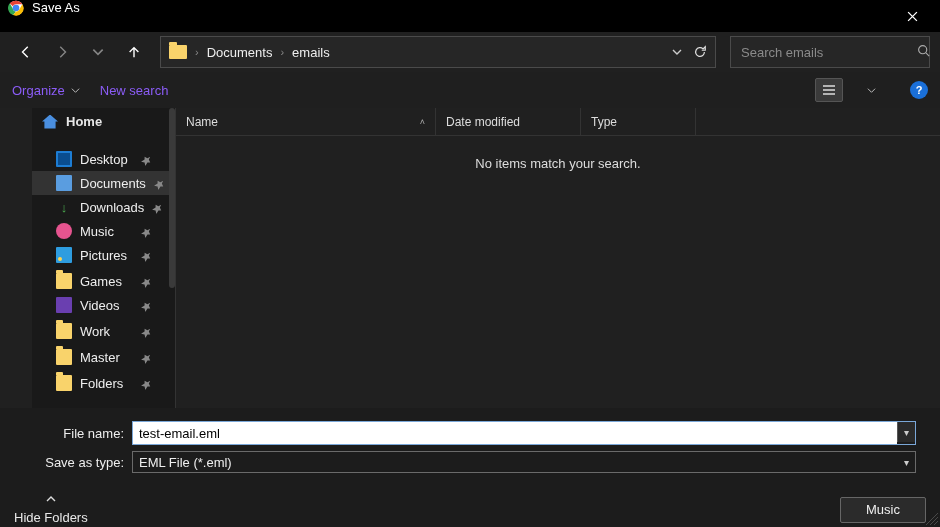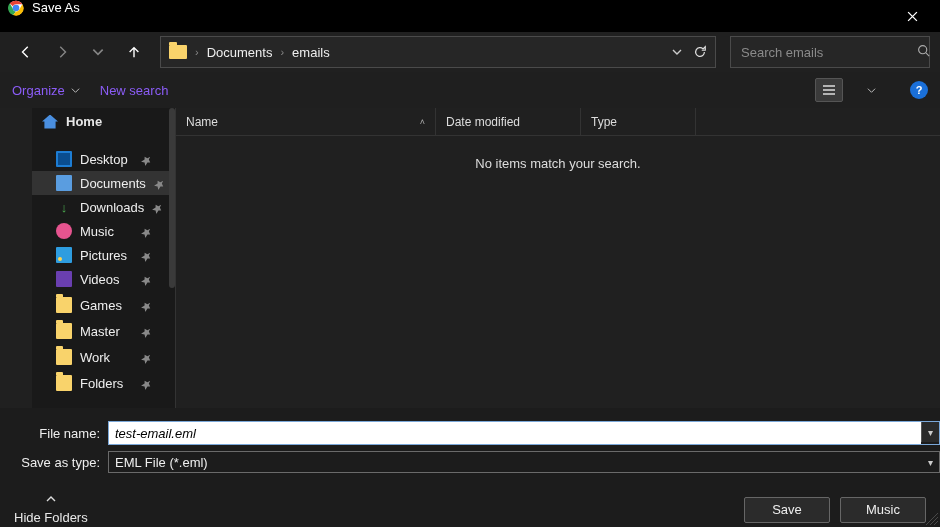--- a/index.html
+++ b/index.html
@@ -63,29 +63,29 @@
 
   .content { flex:1; background:#202020; display:flex; flex-direction:column;}
   .colheaders { display:flex; height:28px; border-bottom:1px solid #333; font-size:12px; color:#ddd;}
   .colheaders .col { padding:6px 10px; border-right:1px solid #333; display:flex; align-items:center; gap:6px;}
   .col.name{width:260px;} .col.date{width:145px;} .col.type{width:115px;} .col.size{width:80px;}
   .sort-ind { font-size:9px; color:#aaa; margin-left:auto;}
   .empty { flex:1; display:flex; align-items:flex-start; justify-content:center; padding-top:20px; color:#ddd; font-size:13px;}
 
   
   .bottom { background:#1c1c1c; padding:10px 0 0 0;}
-  .field-row { display:flex; align-items:center; padding:3px 0; }
+  .field-row { display:flex; align-items:center; padding:3px 24px; }
   .field-row .label { width:108px; text-align:right; padding-right:8px; font-size:13px; color:#eee;}
   .field-row .control { flex:1; display:flex;}
   .field-row input, .field-row .select { flex:1; height:22px; background:#1c1c1c; border:1px solid #6a6a6a; color:#eee; padding:0 6px; font-size:13px; outline:none;}
   .field-row .select { display:flex; align-items:center; justify-content:space-between; cursor:pointer;}
   .field-row .dd { width:18px; text-align:center; color:#ccc; font-size:10px; border-left:1px solid #555; height:20px; display:flex; align-items:center; justify-content:center; background:#2a2a2a;}
   .field-row.first input { background:#fff; color:#000;}
   .field-row.first .input-wrap{display:flex;flex:1;border:1px solid #7aa7d8;}
-  .field-row.first input{border:none;font-style:italic;}
+  .field-row.first input{border:none;}
 
   .footer { display:flex; align-items:center; padding:18px 14px 10px 14px; }
   .footer .hide { display:flex; align-items:center; gap:6px; cursor:pointer; font-size:13px;flex-direction:column;}
   .footer .spacer{flex:1;}
   .footer button { width:86px; height:26px; background:#2b2b2b; border:1px solid #666; color:#eee; font-size:13px; cursor:pointer; border-radius:2px; margin-left:10px;}
   .resize-grip { position:absolute; right:2px; bottom:2px; width:12px; height:12px; opacity:.5;}
   .resize-grip svg{width:12px;height:12px;}
 </style>
 </head>
 <body>
@@ -219,43 +219,43 @@
               </svg></span>
           </div>
           <div class="item">
             <div class="icon i-pic"></div>
             <span>Pictures</span>
             <span class="pin"><svg width="10" height="10" viewBox="0 0 10 10">
                 <path d="M5 0l1 3 3 1-2 2 1 4-3-2-3 2 1-4-2-2 3-1z" fill="#888"></path>
               </svg></span>
           </div>
           <div class="item">
+            <div class="icon i-folder"></div>
+            <span>Games</span>
+            <span class="pin"><svg width="10" height="10" viewBox="0 0 10 10">
+                <path d="M5 0l1 3 3 1-2 2 1 4-3-2-3 2 1-4-2-2 3-1z" fill="#888"></path>
+              </svg></span>
+          </div>
+          <div class="item">
             <div class="icon i-vid"></div>
             <span>Videos</span>
             <span class="pin"><svg width="10" height="10" viewBox="0 0 10 10">
                 <path d="M5 0l1 3 3 1-2 2 1 4-3-2-3 2 1-4-2-2 3-1z" fill="#888"></path>
               </svg></span>
           </div>
           <div class="item">
             <div class="icon i-folder"></div>
-            <span>Games</span>
+            <span>Work</span>
             <span class="pin"><svg width="10" height="10" viewBox="0 0 10 10">
                 <path d="M5 0l1 3 3 1-2 2 1 4-3-2-3 2 1-4-2-2 3-1z" fill="#888"></path>
               </svg></span>
           </div>
           <div class="item">
             <div class="icon i-folder"></div>
             <span>Master</span>
-            <span class="pin"><svg width="10" height="10" viewBox="0 0 10 10">
-                <path d="M5 0l1 3 3 1-2 2 1 4-3-2-3 2 1-4-2-2 3-1z" fill="#888"></path>
-              </svg></span>
-          </div>
-          <div class="item">
-            <div class="icon i-folder"></div>
-            <span>Work</span>
             <span class="pin"><svg width="10" height="10" viewBox="0 0 10 10">
                 <path d="M5 0l1 3 3 1-2 2 1 4-3-2-3 2 1-4-2-2 3-1z" fill="#888"></path>
               </svg></span>
           </div>
           <div class="item">
             <div class="icon i-folder"></div>
             <span>Folders</span>
             <span class="pin"><svg width="10" height="10" viewBox="0 0 10 10">
                 <path d="M5 0l1 3 3 1-2 2 1 4-3-2-3 2 1-4-2-2 3-1z" fill="#888"></path>
               </svg></span>
@@ -303,21 +303,20 @@
   </div>
 
   <div class="footer">
     <div class="hide">
       <svg width="10" height="10" viewBox="0 0 10 10">
           <path d="M1 7l4-4 4 4" stroke="#ddd" stroke-width="1.4" fill="none"></path>
         </svg>
       <span>Hide Folders</span>
     </div>
     <div class="spacer"></div>
-    <button>Save</button>
     <button>Music</button>
   </div>
 </div>
 
 <div class="resize-grip">
   <svg viewBox="0 0 12 12">
       <path d="M12 0L0 12M12 4L4 12M12 8L8 12" stroke="#777"></path>
     </svg>
 </div>
 

